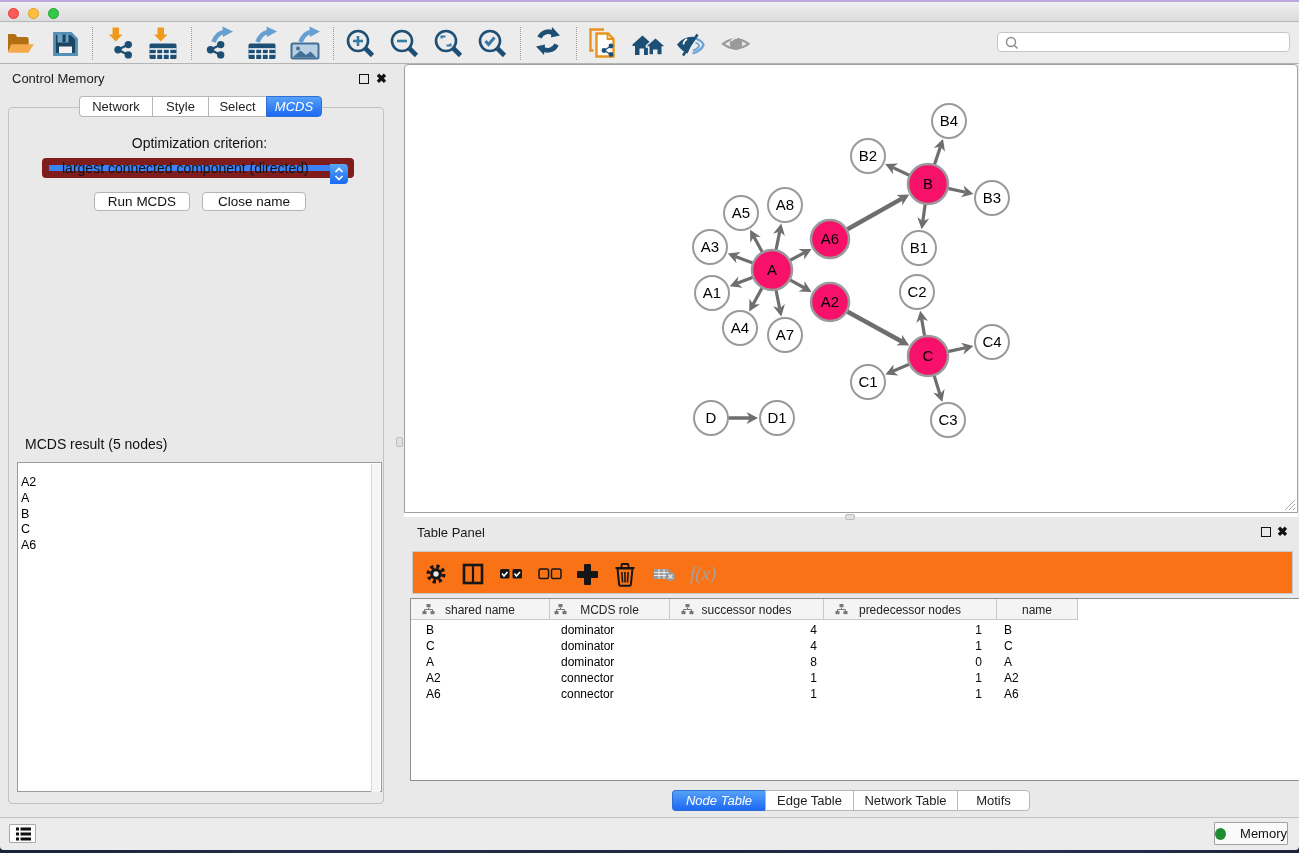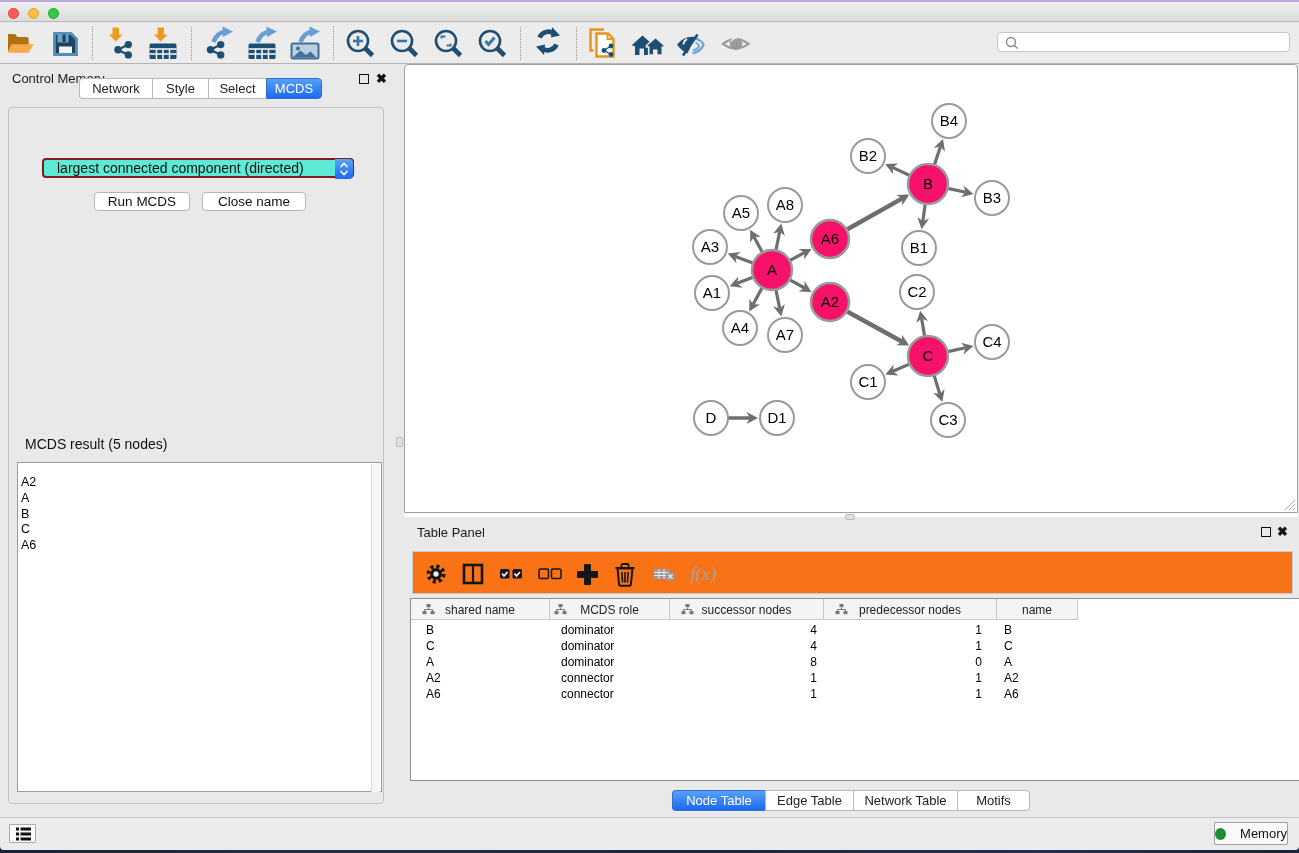--- a/index.html
+++ b/index.html
@@ -20,26 +20,26 @@
 
 #cpanel{position:absolute;left:0;top:64px;width:391px;height:753px;background:#e9e9e9;}
 #cp-title{position:absolute;left:12px;top:7px;font-size:13px;color:#1a1a1a;}
 .float-ic{position:absolute;width:10px;height:10px;border:1.5px solid #111;top:10px;}
 .close-ic{position:absolute;top:7px;font-size:13px;font-weight:bold;color:#111;}
 .seg{position:absolute;display:flex;height:21px;font-size:13px;z-index:3;}
 .seg>div{background:#fff;border:1px solid #b7b7b7;border-right:none;
  display:flex;align-items:center;justify-content:center;color:#222;}
 .seg>div:first-child{border-radius:4px 0 0 4px;}
 .seg>div:last-child{border-radius:0 4px 4px 0;border-right:1px solid #b7b7b7;}
-.seg>div.sel{background:linear-gradient(#55a1f8,#1c68f3);color:#fff;border-color:#2e6fd4;}
+.seg>div.sel{background:linear-gradient(#55a1f8,#1c68f3);color:#fff;border-color:#2e6fd4;font-style:italic;}
 #cp-border{position:absolute;left:8px;top:43px;width:376px;height:697px;
  border:1px solid #c2c2c2;border-radius:4px;}
 #opt-label{position:absolute;left:0;top:71px;width:399px;text-align:center;font-size:14px;color:#111;}
-#dropdown{position:absolute;left:42px;top:94px;width:312px;height:20px;background:#5eead4;
- border:2px solid #7f1d1d;border-radius:4px;font-size:14px;color:#111;
+#dropdown{position:absolute;left:42px;top:94px;width:312px;height:20px;background:#3b82f6;
+ border:7px solid #7f1d1d;border-radius:4px;font-size:14px;color:#111;
  display:flex;align-items:center;justify-content:flex-start;padding-left:13px;}
 #dd-spin{position:absolute;right:-1px;top:-1px;width:18px;height:20px;
  background:linear-gradient(#5ba5f9,#176af4);border-radius:0 4px 4px 0;}
 .btn{position:absolute;height:19px;background:#fff;border:1px solid #b5b5b5;border-radius:4px;
  font-size:13.5px;color:#111;display:flex;align-items:center;justify-content:center;}
 #mcds-box{position:absolute;left:17px;top:398px;width:365px;height:330px;
  border:1px solid #9b9b9b;background:#fff;}
 #mcds-legend{position:absolute;left:23px;top:372px;font-size:14px;color:#111;
  background:#e9e9e9;padding:0 2px;}
 #mcds-list{position:absolute;left:21px;top:411px;font-size:12.5px;color:#000;line-height:15.8px;}
@@ -226,27 +226,28 @@
     <svg width="16" height="16" style="position:absolute;left:6px;top:2px" viewBox="0 0 16 16">
       <circle cx="7" cy="7" r="4.5" fill="none" stroke="#8a8a8a" stroke-width="1.4"></circle>
       <line x1="10.3" y1="10.3" x2="13.5" y2="13.5" stroke="#8a8a8a" stroke-width="1.4"></line>
     </svg>
   </div>
 </div>
 <div id="cpanel">
   <div id="cp-title">Control Memory</div>
   <div class="float-ic" style="left:359px"></div>
   <div class="close-ic" style="left:376px">✖</div>
-  <div class="seg" style="left:79px;top:14px;">
+  <div class="seg" style="left:79px;top:32px;">
     <div style="width:73px">Network</div>
     <div style="width:56px">Style</div>
     <div style="width:58px">Select</div>
     <div style="width:56px" class="sel">MCDS</div>
   </div>
   <div id="cp-border"></div>
+  <div id="opt-label">Optimization criterion:</div>
   <div id="dropdown">largest connected component (directed)
     <div id="dd-spin">
       <svg width="18" height="20" viewBox="0 0 18 20">
         <path d="M5.5 8 L9 4.5 L12.5 8" fill="none" stroke="#fff" stroke-width="1.6"></path>
         <path d="M5.5 12 L9 15.5 L12.5 12" fill="none" stroke="#fff" stroke-width="1.6"></path>
       </svg>
     </div>
   </div>
   <div class="btn" style="left:94px;top:128px;width:96px;">Run MCDS</div>
   <div class="btn" style="left:202px;top:128px;width:104px;">Close name</div>

